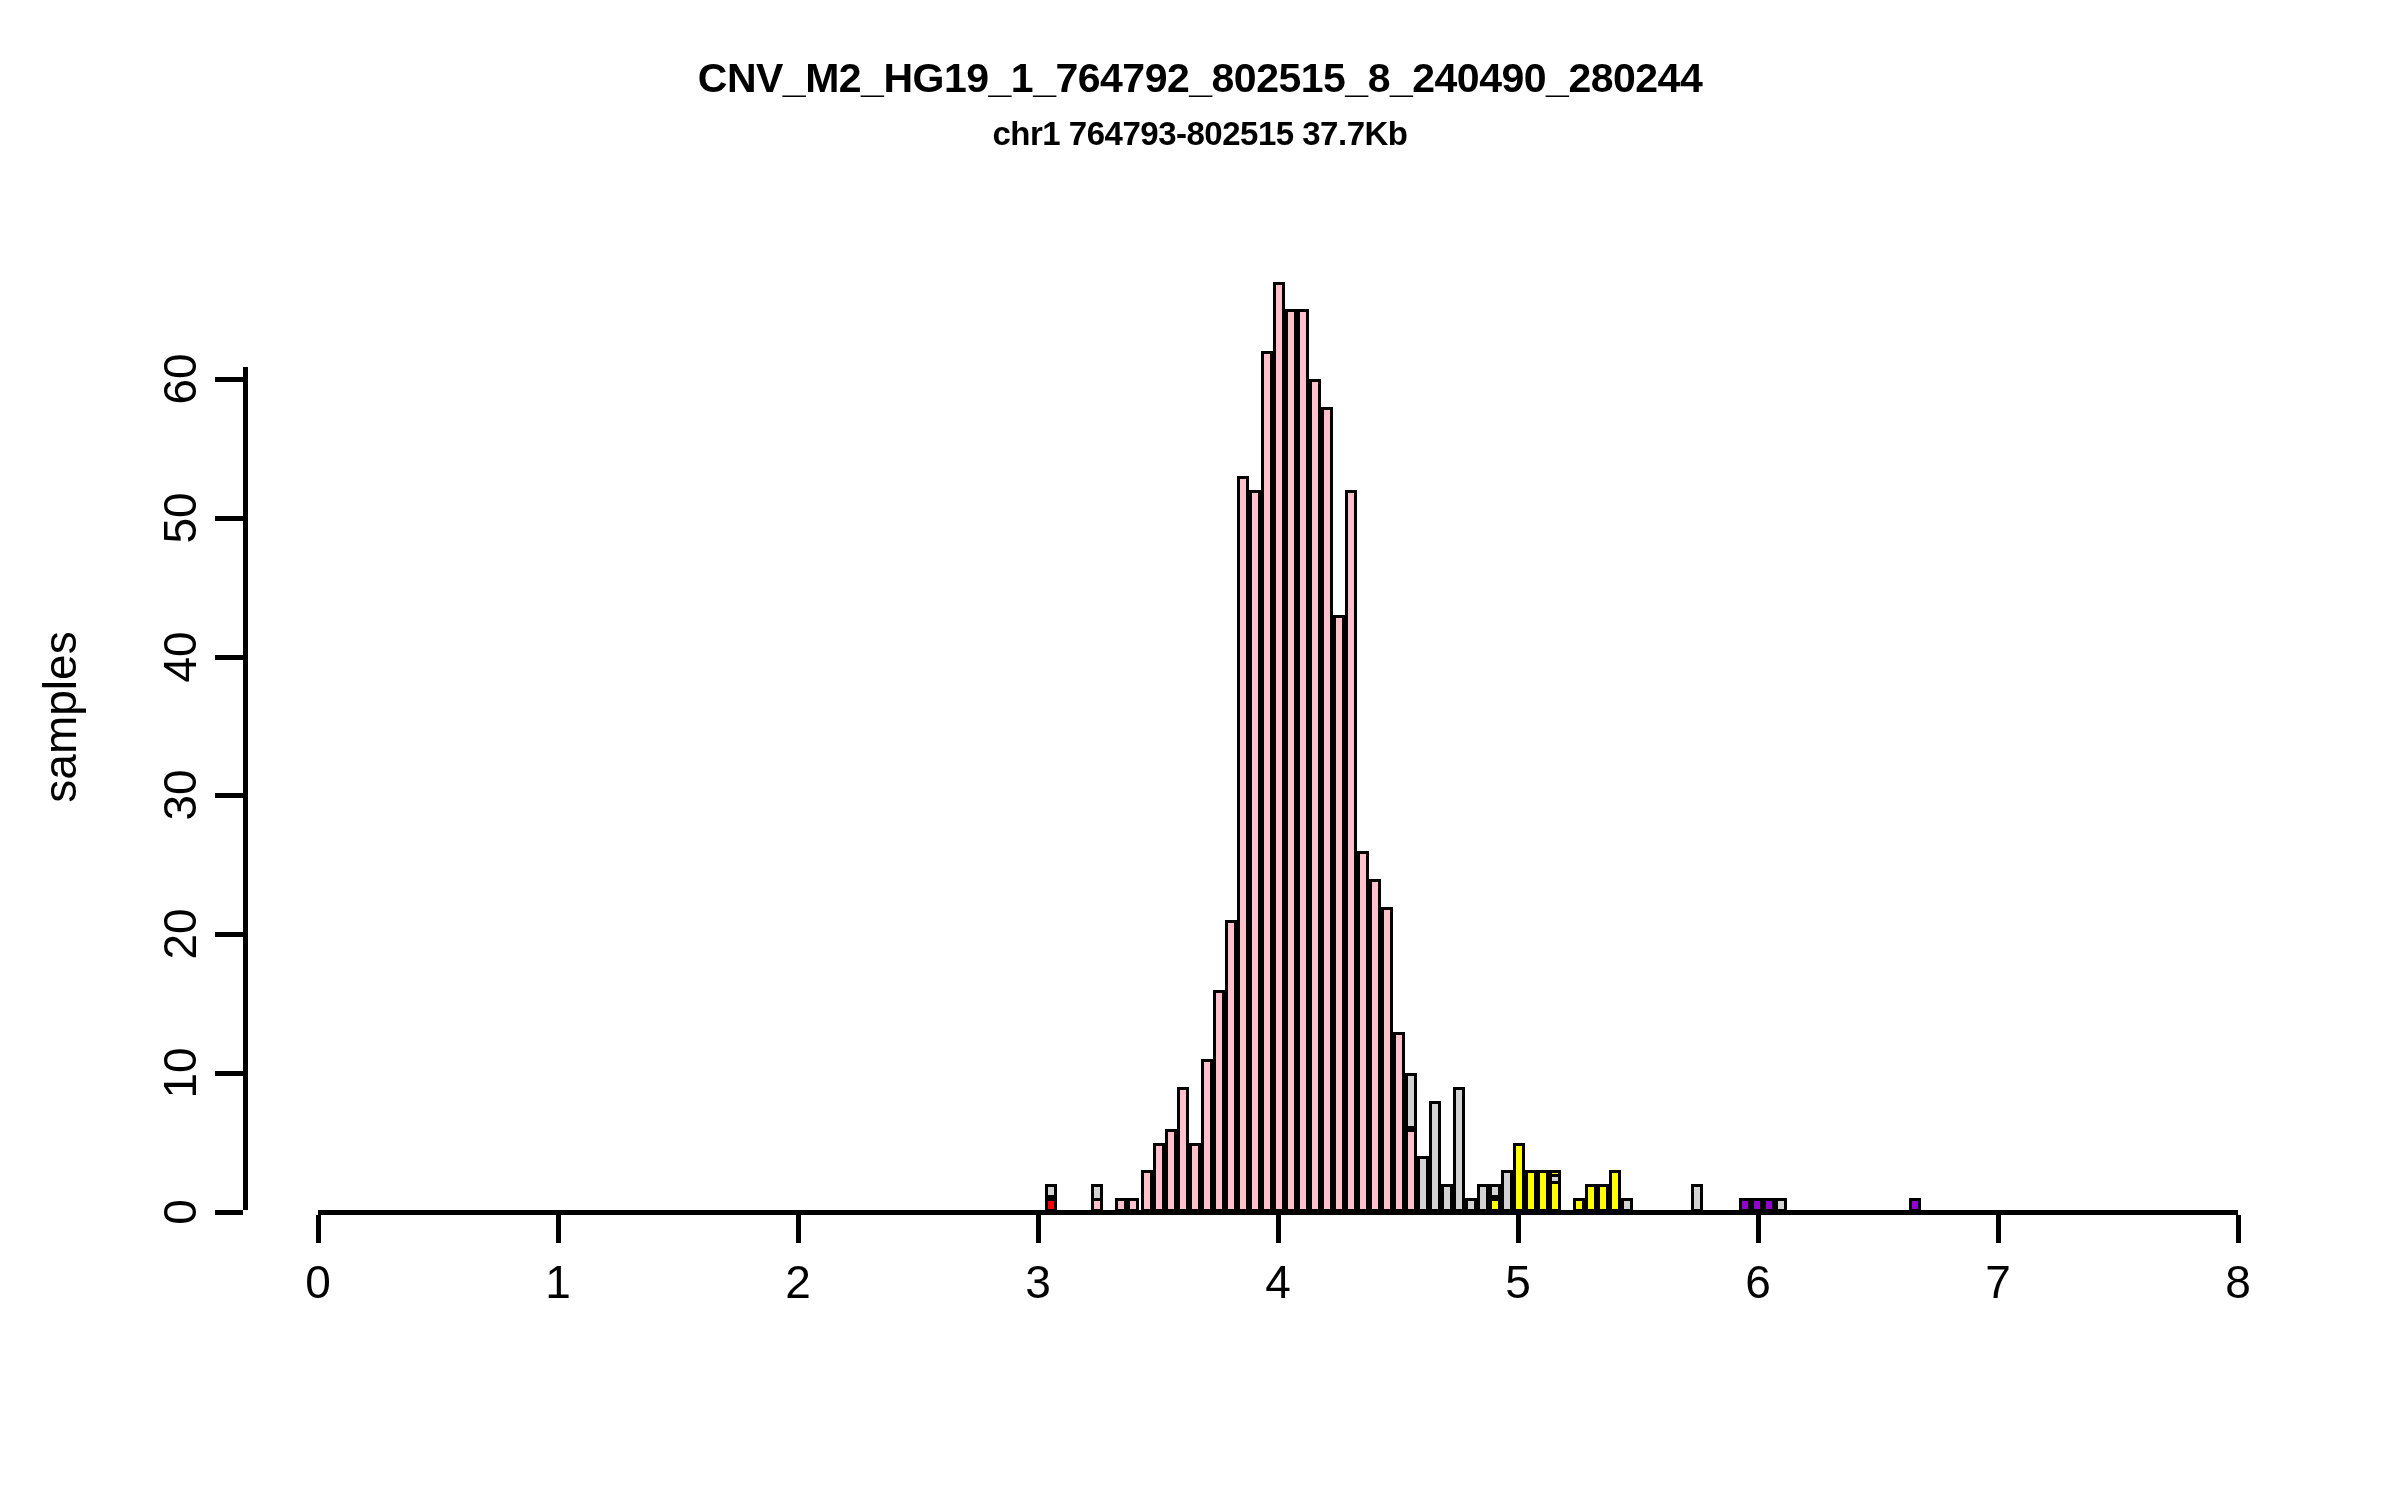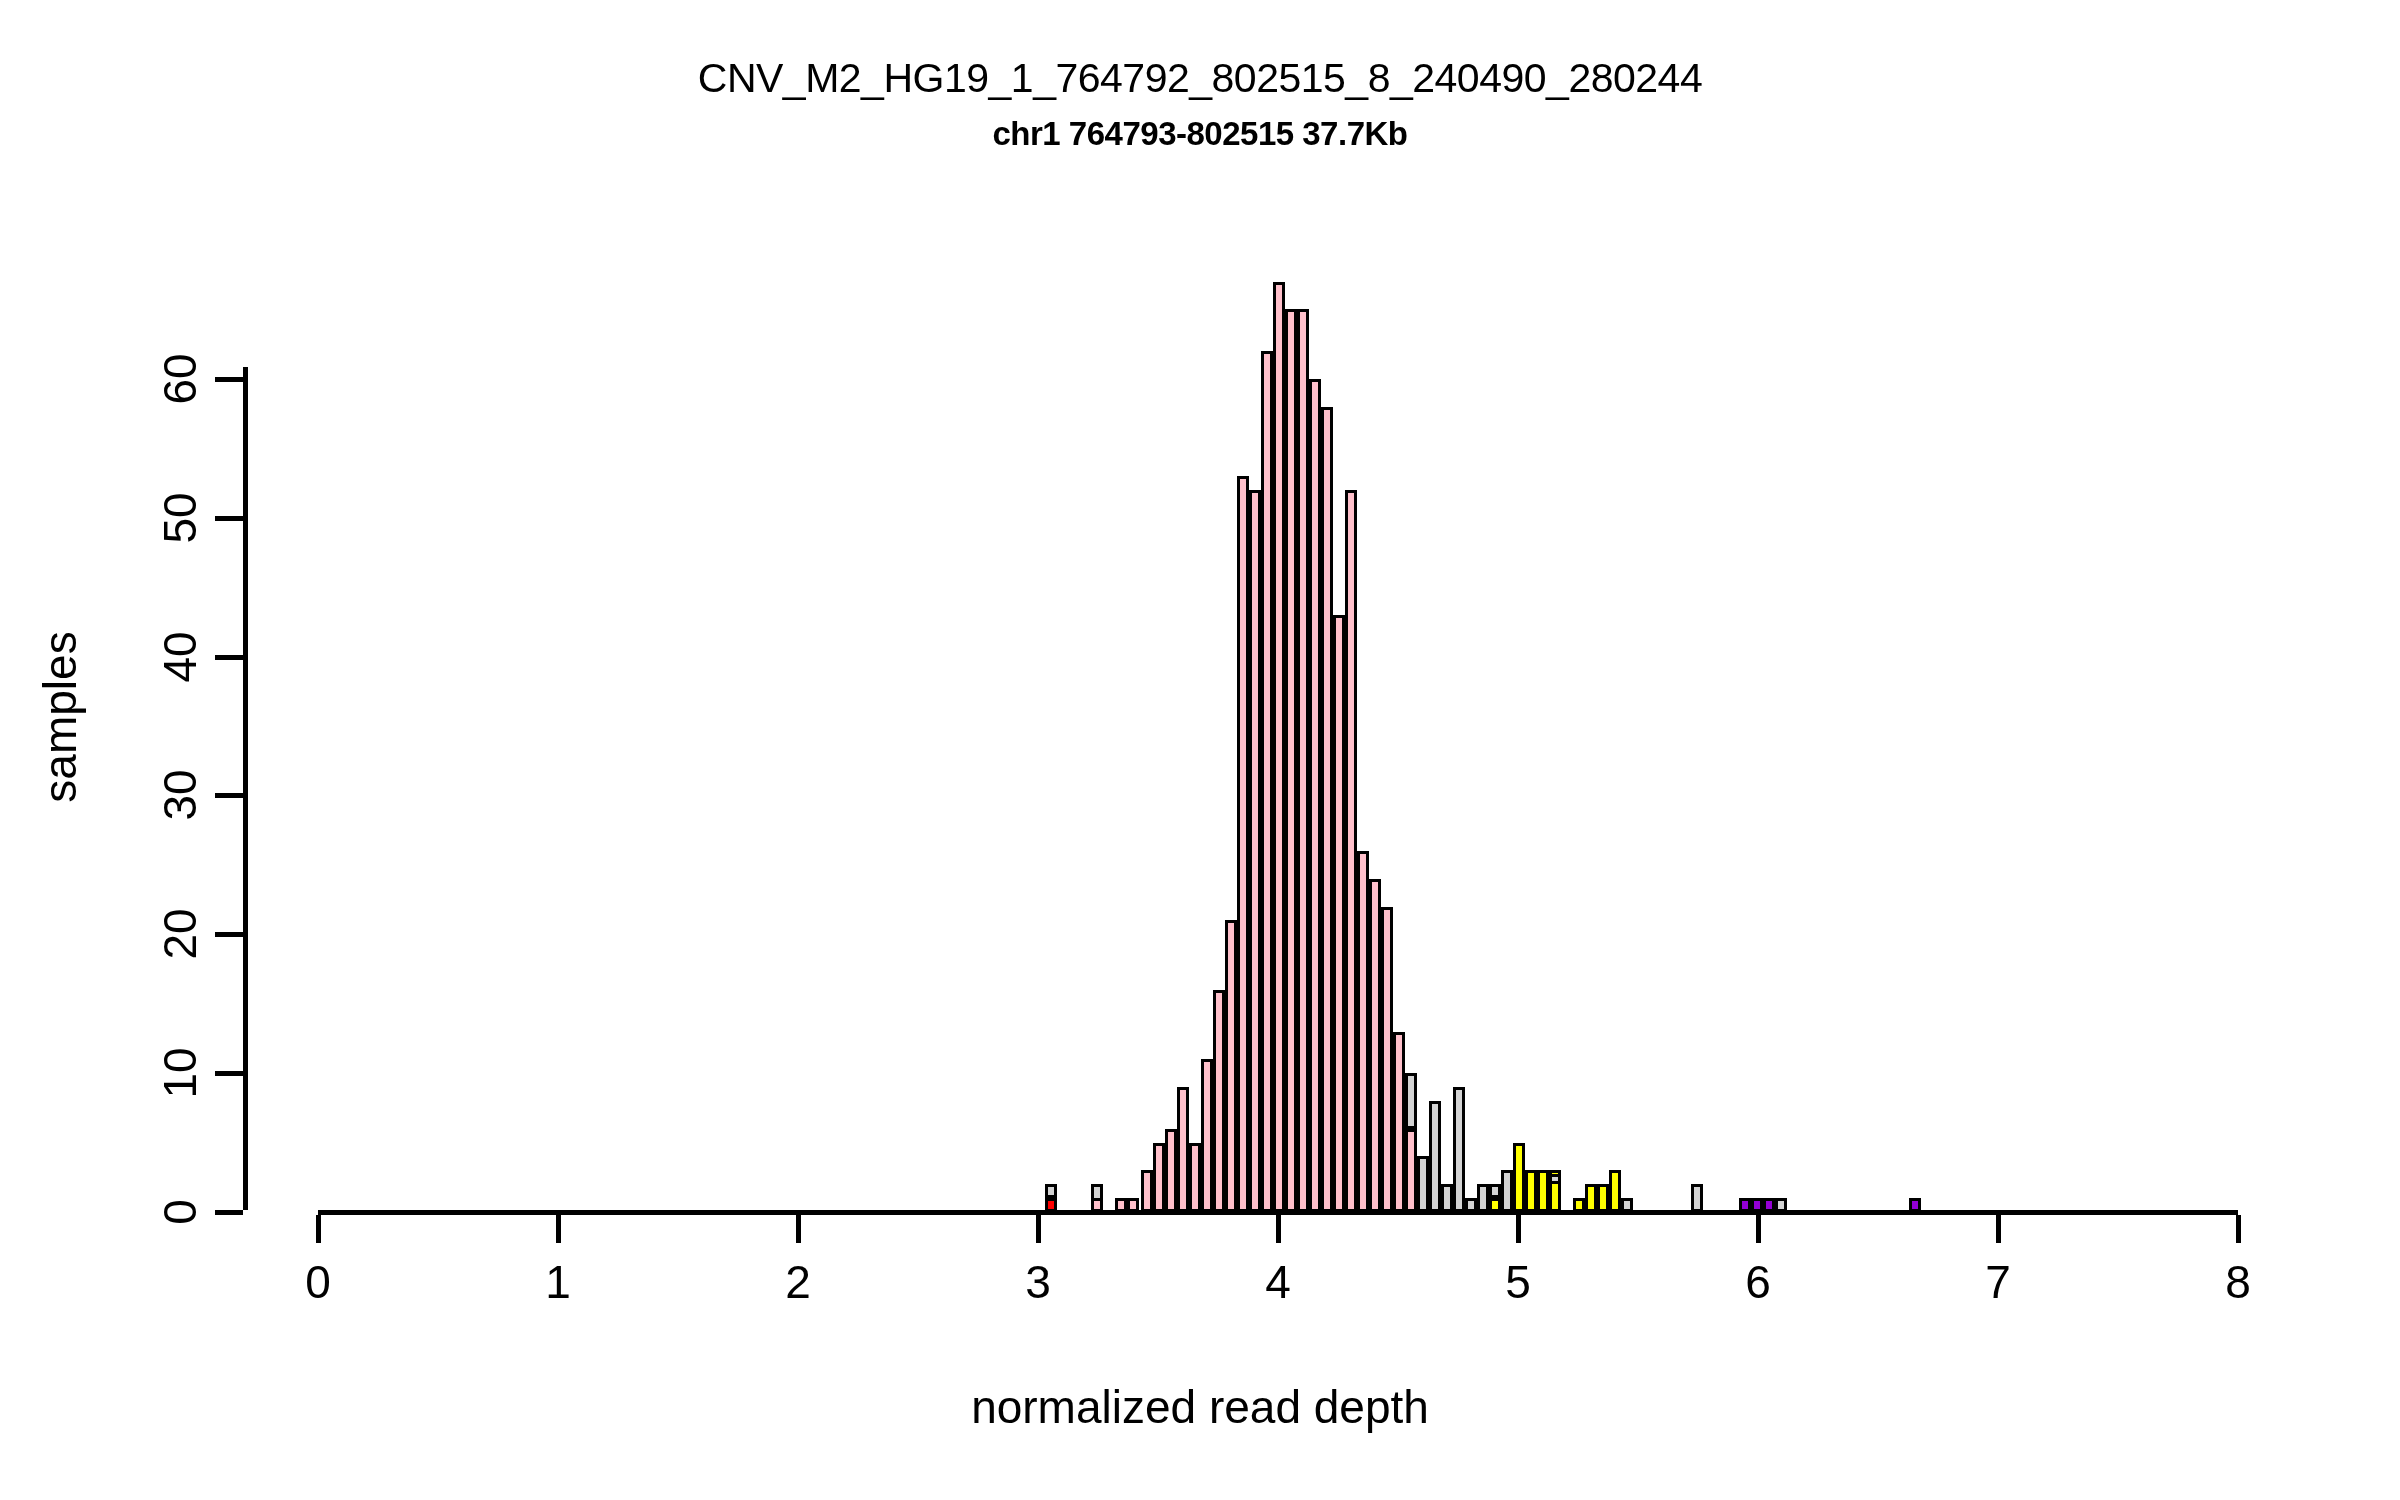--- a/index.html
+++ b/index.html
@@ -1,20 +1,20 @@
 <!DOCTYPE html>
 <html><head>
 <meta charset="utf-8">
 <style>
   html,body{margin:0;padding:0;background:#fff;}
   body{width:2400px;height:1500px;font-family:"Liberation Sans",sans-serif;color:#000;overflow:hidden;}
   #root{position:relative;width:2400px;height:1500px;}
 
   .title-block{position:absolute;left:0;top:50px;width:2400px;text-align:center;}
-  .title-line1{font-size:41px;font-weight:normal;letter-spacing:-0.5px;line-height:56px;white-space:nowrap;}
+  .title-line1{font-size:41px;font-weight:bold;letter-spacing:-0.5px;line-height:56px;white-space:nowrap;}
   .title-line2{font-size:33px;font-weight:bold;letter-spacing:-0.5px;line-height:56px;white-space:nowrap;}
 
   .axis-x-line{position:absolute;left:318px;top:1210px;width:1920px;height:5px;background:#000;}
   .axis-y-line{position:absolute;left:243px;top:367px;width:5px;height:843px;background:#000;}
 
   .tickx{position:absolute;top:1215px;width:5px;height:28px;background:#000;}
   .tickx-label{position:absolute;top:1255px;font-size:46px;text-align:center;width:120px;margin-left:-60px;}
 
   .ticky{position:absolute;left:215px;width:28px;height:5px;background:#000;}
   .ticky-label{position:absolute;left:150px;font-size:46px;width:60px;text-align:center;
@@ -31,21 +31,20 @@
 <body>
 
 <div id="root">
 
   <div class="title-block">
     <div class="title-line1">CNV_M2_HG19_1_764792_802515_8_240490_280244</div>
     <div class="title-line2">chr1 764793-802515 37.7Kb</div>
   </div>
 
   <div class="ylab">samples</div>
-  <div class="xlab">normalized read depth</div>
 
   <div class="bars-host" id="bars-host" style="left: 0px; top: 0px; width: 2400px; height: 1212px;">
       <div class="bar" style="left: 1045.2px; width: 12px; height: 13.8857px; bottom: 0px; background: rgb(255, 0, 0);"></div>
       <div class="bar" style="left: 1045.2px; width: 12px; height: 13.8857px; bottom: 13.8857px; background: rgb(211, 211, 211);"></div>
       <div class="bar" style="left: 1090.8px; width: 12px; height: 27.7714px; bottom: 0px; background: rgb(211, 211, 211);"></div>
       <div class="bar" style="left: 1090.8px; width: 12px; height: 13.8857px; bottom: 0px; background: rgb(255, 192, 203);"></div>
       <div class="bar" style="left: 1114.8px; width: 12px; height: 13.8857px; bottom: 0px; background: rgb(255, 192, 203);"></div>
       <div class="bar" style="left: 1126.8px; width: 12px; height: 13.8857px; bottom: 0px; background: rgb(255, 192, 203);"></div>
       <div class="bar" style="left: 1141.2px; width: 12px; height: 41.6571px; bottom: 0px; background: rgb(255, 192, 203);"></div>
       <div class="bar" style="left: 1153.2px; width: 12px; height: 69.4286px; bottom: 0px; background: rgb(255, 192, 203);"></div>

